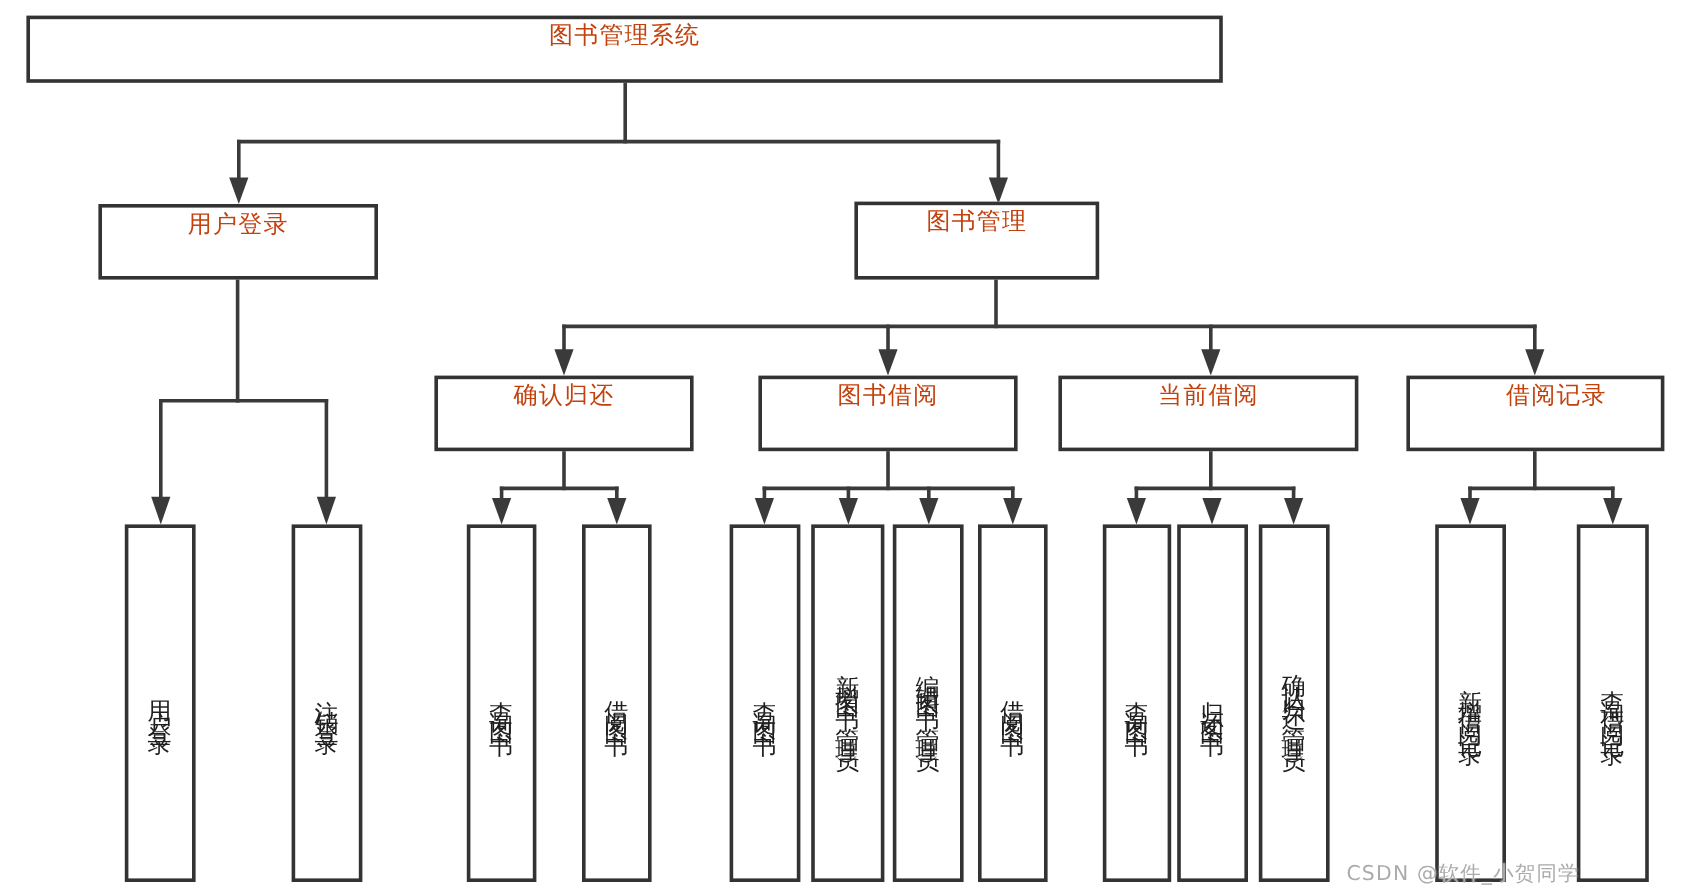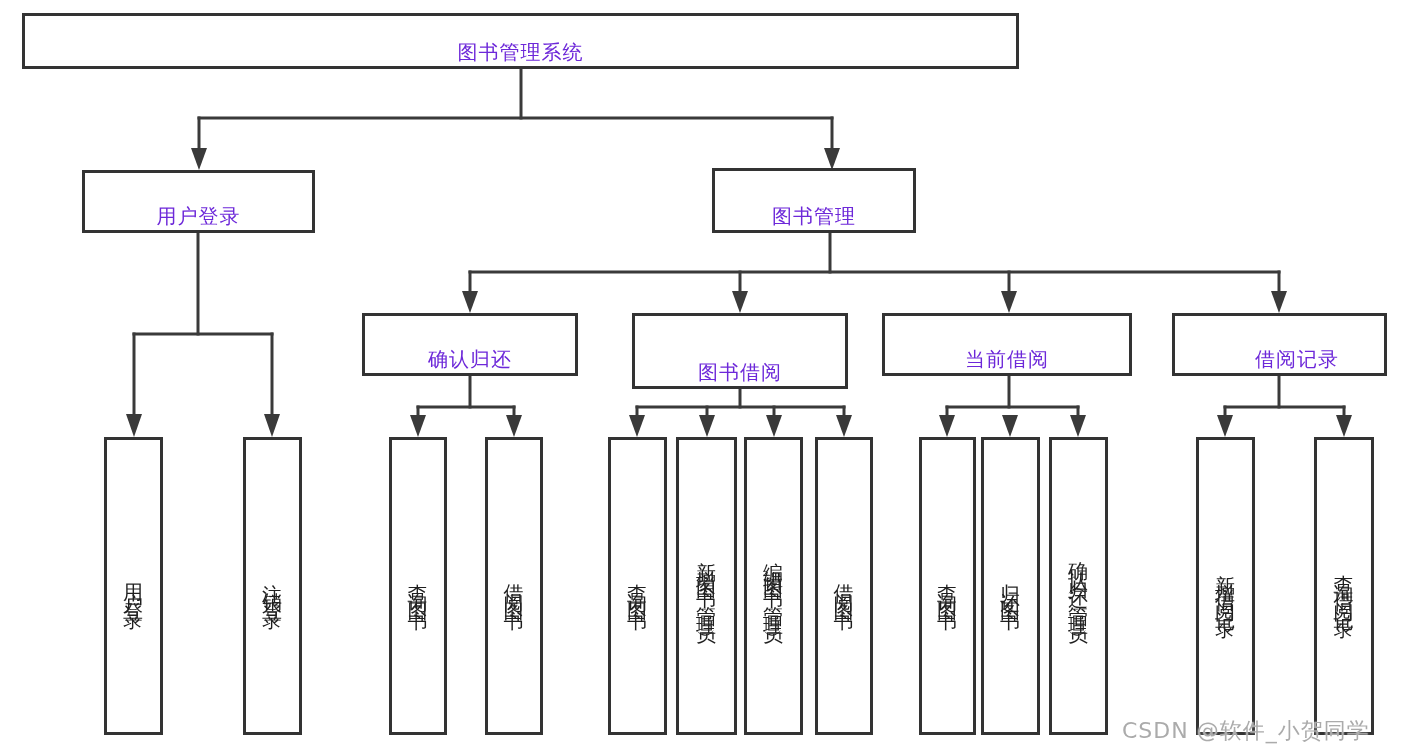--- a/index.html
+++ b/index.html
@@ -3,37 +3,37 @@
 <meta charset="utf-8">
 <style>
   html,body{margin:0;padding:0;background:#ffffff;}
   #canvas{
     position:relative;width:1405px;height:747px;background:#ffffff;
     font-family:"DejaVu Sans","Liberation Sans",sans-serif;overflow:hidden;
   }
   #connectors{position:absolute;left:0;top:0;z-index:1;}
   .hbox{
     position:absolute;box-sizing:border-box;background:#ffffff;
-    border:3px solid #333333;display:flex;align-items:flex-end;justify-content:center;
-    z-index:2;color:#6d28d9;font-size:20px;letter-spacing:1px;
+    border:3px solid #333333;display:flex;align-items:flex-start;justify-content:center;
+    z-index:2;color:#c2410c;font-size:20px;letter-spacing:1px;
   }
   .leaf{
     position:absolute;top:437px;height:298px;box-sizing:border-box;background:#ffffff;
     border:3px solid #333333;display:flex;align-items:center;justify-content:center;
     z-index:2;color:#1f1f1f;
   }
   .vtext{
     writing-mode:vertical-rl;text-orientation:mixed;line-height:1;
     font-size:20px;letter-spacing:9px;white-space:nowrap;
   }
   .line{stroke:#3a3a3a;stroke-width:3;fill:none;stroke-linecap:square;}
   .ah{fill:#3a3a3a;stroke:none;}
   #watermark{
     position:absolute;left:1122px;top:716px;z-index:3;
-    color:#ababab;font-size:22px;letter-spacing:1px;
+    color:#ababab;font-size:17px;letter-spacing:1px;
     text-shadow:0 0 2px #ffffff;white-space:nowrap;
   }
 </style>
 </head>
 <body>
 
 <div id="canvas">
 
   <svg id="connectors" width="1405" height="747" viewBox="0 0 1405 747">
     <g>
@@ -116,21 +116,21 @@
   <div class="hbox" style="left:82px;top:170px;width:233px;height:63px;">
     <span>用户登录</span>
   </div>
   <div class="hbox" style="left:712px;top:168px;width:204px;height:65px;">
     <span>图书管理</span>
   </div>
 
   <div class="hbox" style="left:362px;top:313px;width:216px;height:63px;">
     <span>确认归还</span>
   </div>
-  <div class="hbox" style="left:632px;top:313px;width:216px;height:76px;">
+  <div class="hbox" style="left:632px;top:313px;width:216px;height:63px;">
     <span>图书借阅</span>
   </div>
   <div class="hbox" style="left:882px;top:313px;width:250px;height:63px;">
     <span>当前借阅</span>
   </div>
   <div class="hbox" style="left:1172px;top:313px;width:215px;height:63px;padding-left:35px;">
     <span>借阅记录</span>
   </div>
 
   <div class="leaf" style="left:104px;width:59px;">

